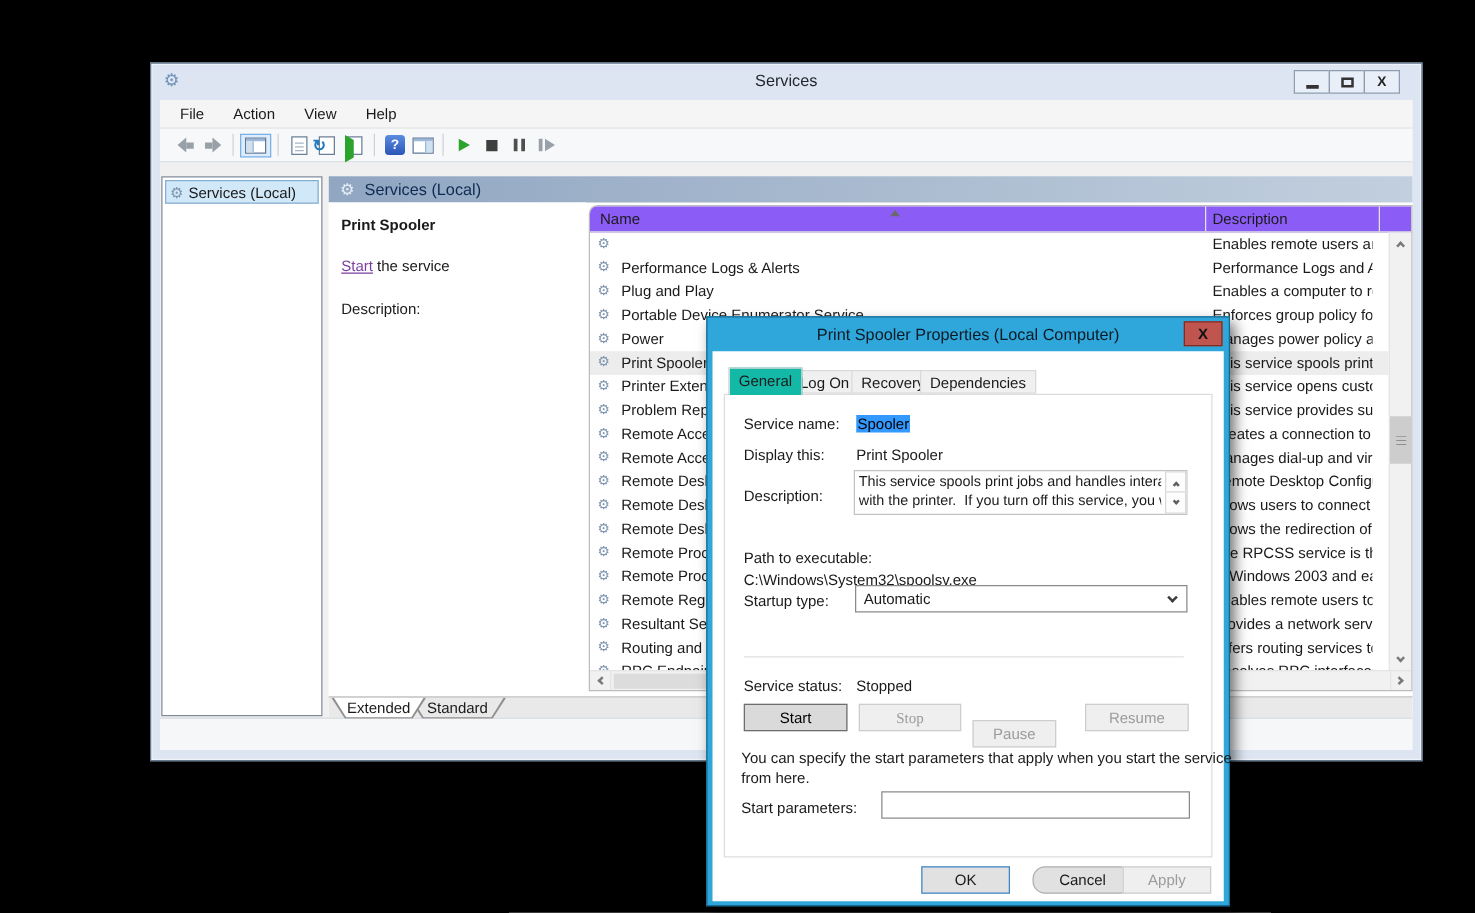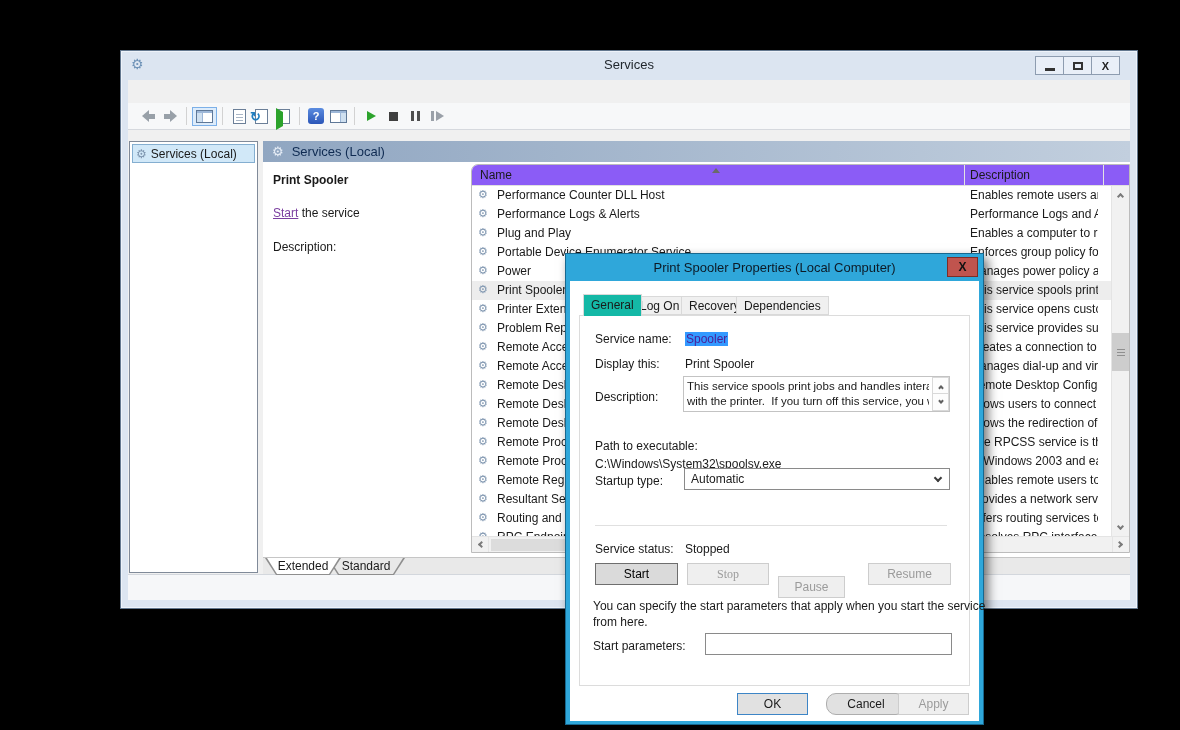--- a/index.html
+++ b/index.html
@@ -122,21 +122,21 @@
   .dlg-body { position:absolute; left:4px; right:4px; top:27px; height:440px; background:#fff; }
 
   .dtab { position:absolute; top:15px; height:19px; background:#f0f0f0; border:1px solid #d9d9d9;
           padding:0 7px; line-height:18px; z-index:1; }
   .dtab.active { top:13px; height:22px; background:#14b8a6; border-bottom:none; line-height:20px; z-index:3; }
   .dt0 { left:13px; } .dt1 { left:62px; } .dt2 { left:111px; } .dt3 { left:166px; }
   .dpage { position:absolute; left:9px; top:34px; width:391px; height:371px; background:#fff; border:1px solid #dcdcdc; z-index:2; }
 
   .lbl { position:absolute; left:15px; }
   .val { position:absolute; left:105px; }
-  .hl { background:#3399ff; color:#4c1d95; padding:0 1px; }
+  .hl { background:#3399ff; color:#000000; padding:0 1px; }
   .descbox { position:absolute; left:103px; top:60px; width:267px; height:36px; border:1px solid #c3c3c3; }
   .descbox .txt { position:absolute; left:0; top:0; right:17px; bottom:0; padding:2px 3px;
                   font-size:11.5px; line-height:15px; overflow:hidden; }
   .descbox .txt div { white-space:pre; overflow:hidden; }
   .spincol { position:absolute; right:0; top:0; bottom:0; width:17px; }
   .spinbtn { position:absolute; left:0; right:0; height:18px; border:1px solid #d9d9d9; background:#fdfdfd;
              display:flex; align-items:center; justify-content:center; }
   .spinbtn .chev { width:4px; height:4px; border-color:#606060; }
   .combo { position:absolute; left:104px; top:152px; width:266px; height:22px; border:1px solid #8a8a8a;
            background:#fff; line-height:20px; padding-left:6px; }
@@ -169,20 +169,26 @@
       <span class="wbtn">
           <span class="maxbox"></span>
         </span>
       <span class="wbtn">
           <span class="xglyph">X</span>
         </span>
     </span>
   </div>
 
   <div class="inner">
+    <div class="menubar">
+      <span class="menu-item">File</span>
+      <span class="menu-item">Action</span>
+      <span class="menu-item">View</span>
+      <span class="menu-item">Help</span>
+    </div>
 
     <div class="toolbar">
       <span class="tico">
           <span class="arrow-cmp">
             <span class="tri left"></span>
             <span class="abar"></span>
           </span>
         </span>
       <span class="tico">
           <span class="arrow-cmp">
@@ -262,21 +268,20 @@
           <div class="lheader">
             <span class="hname">Name</span>
             <span class="sort-tri"></span>
             <span class="hdiv" style="left:492px"></span>
             <span class="hdesc">Description</span>
             <span class="hdiv" style="left:631px"></span>
           </div>
           <div class="rows">
               <div class="row">
                 <span class="gear">⚙</span>
-                <span class="rn">Performance Counter DLL Host</span>
                 <span class="rd">Enables remote users and 64</span>
               </div>
               <div class="row">
                 <span class="gear">⚙</span>
                 <span class="rn">Performance Logs &amp; Alerts</span>
                 <span class="rd">Performance Logs and Alerts</span>
               </div>
               <div class="row">
                 <span class="gear">⚙</span>
                 <span class="rn">Plug and Play</span>

